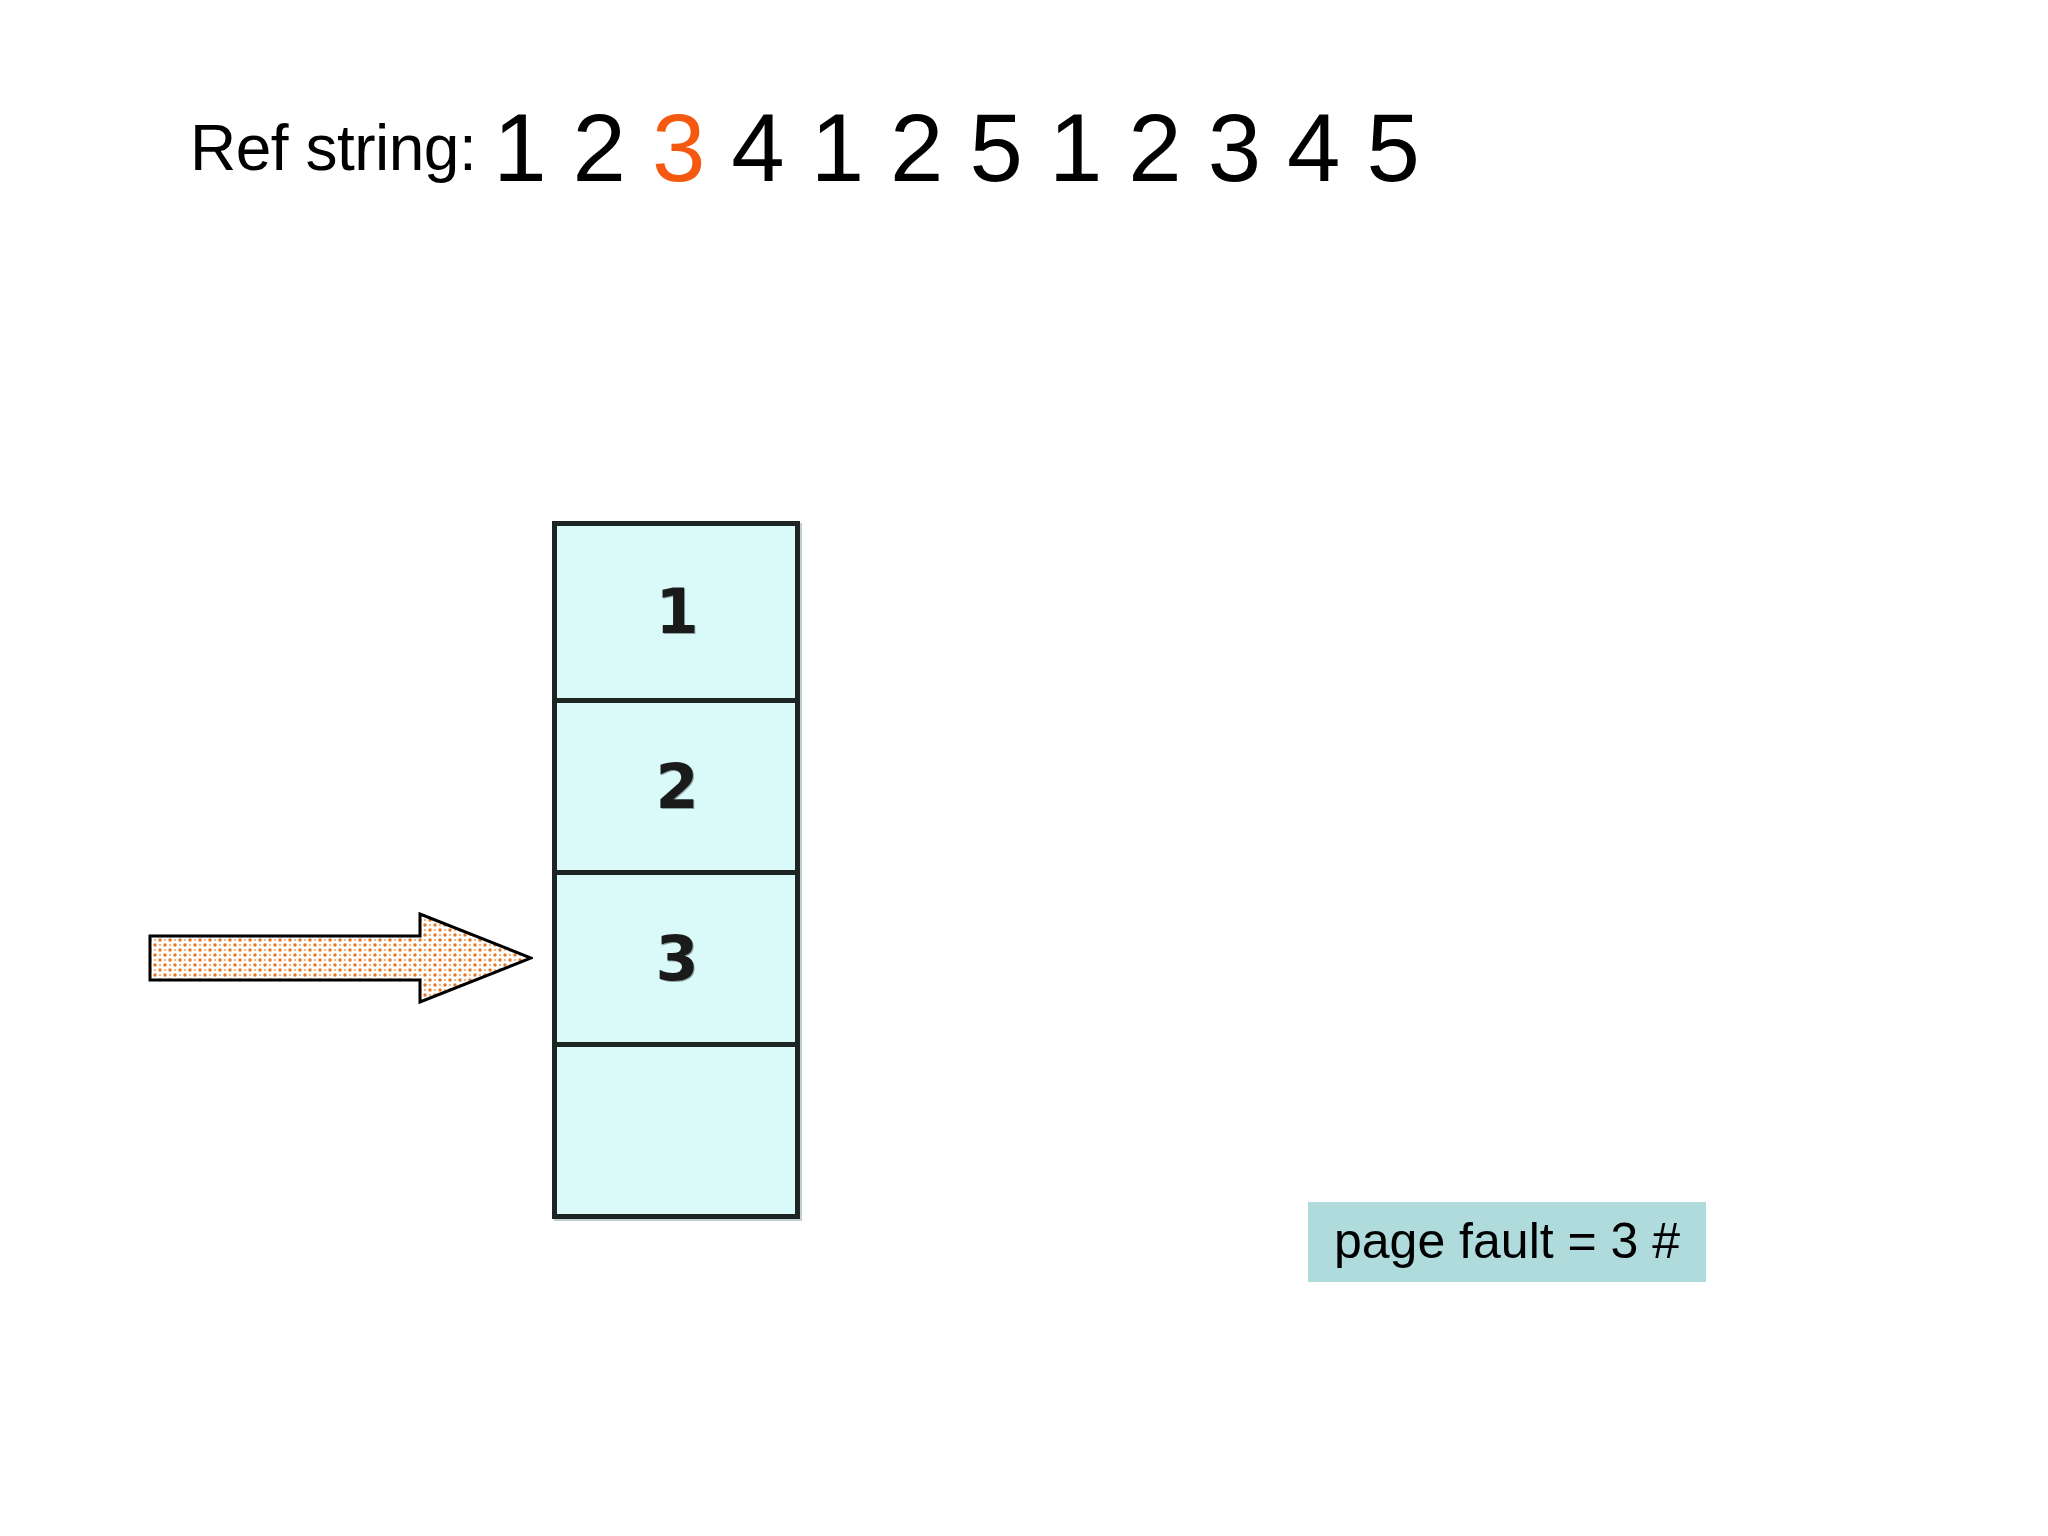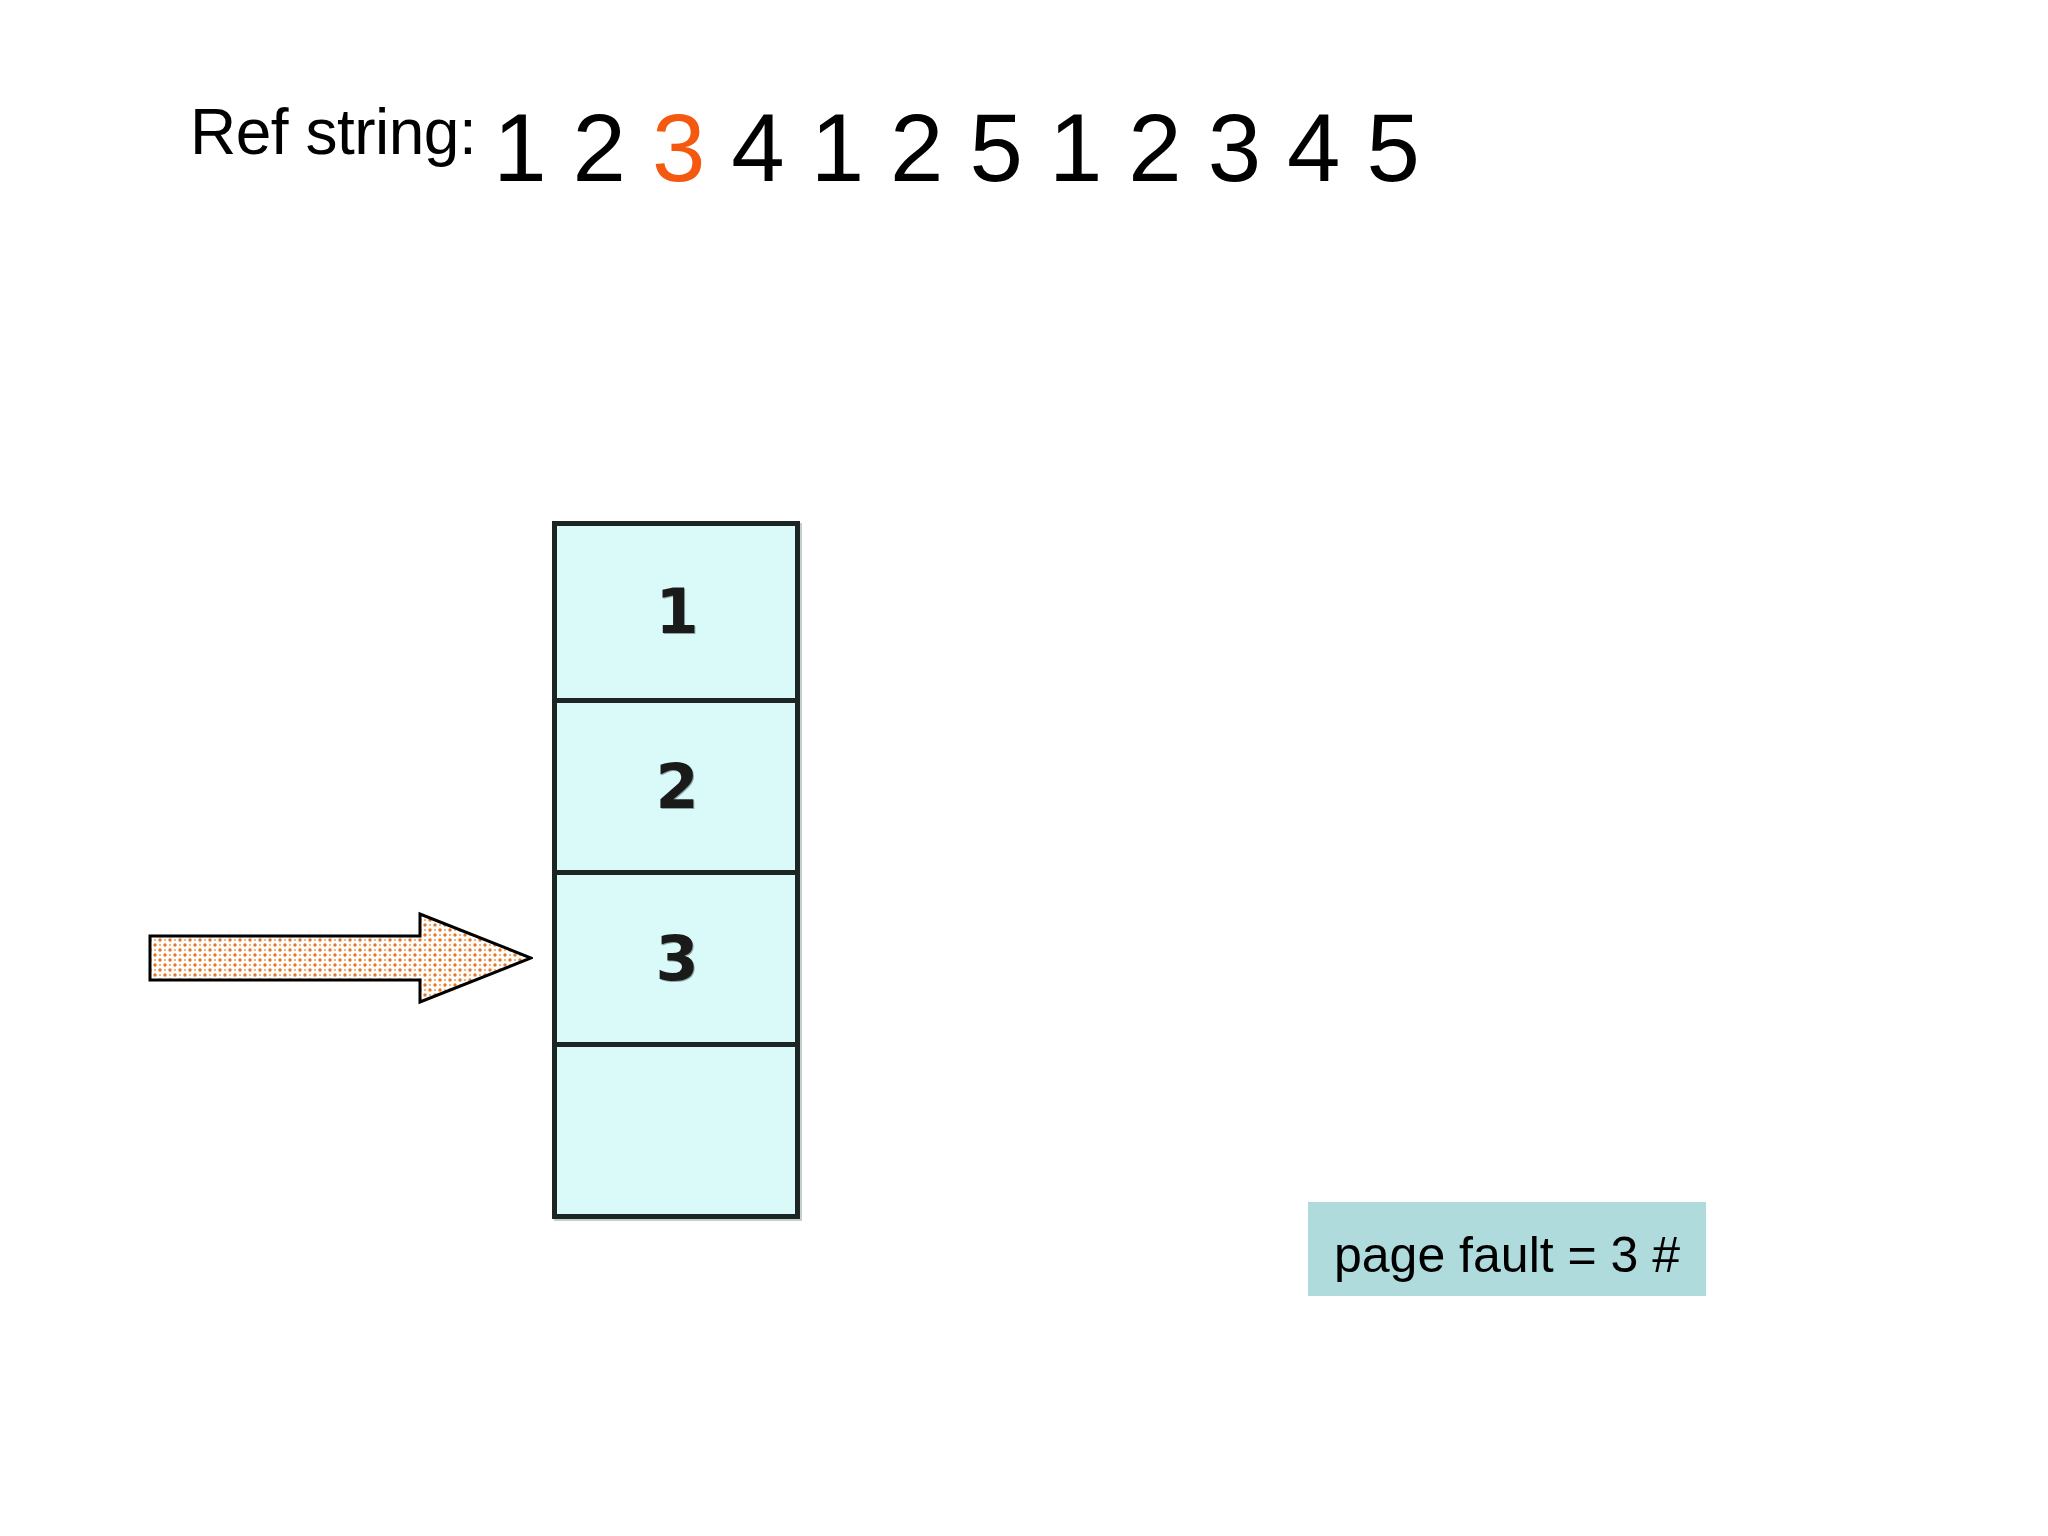--- a/index.html
+++ b/index.html
@@ -16,21 +16,21 @@
     font-family: "Liberation Sans", sans-serif;
     color: #000000;
   }
 
   
   #ref-string-row {
     position: absolute;
     left: 190px;
     top: 100px;
     display: flex;
-    align-items: flex-start;
+    align-items: center;
     white-space: nowrap;
   }
   #ref-string-label {
     font-size: 64px;
     line-height: 1;
     letter-spacing: -0.5px;
     color: #000000;
   }
   #ref-string-values {
     display: flex;
@@ -88,21 +88,21 @@
     width: 385px;
     height: 100px;
   }
 
   
   #page-fault-badge {
     position: absolute;
     left: 1308px;
     top: 1202px;
     background: #AFDBDC;
-    padding: 28px 26px 16px 26px;
+    padding: 14px 26px 16px 26px;
     box-sizing: border-box;
   }
   #page-fault-text {
     font-size: 50px;
     line-height: 1;
     color: #000000;
     white-space: nowrap;
   }
 </style>
 </head>

